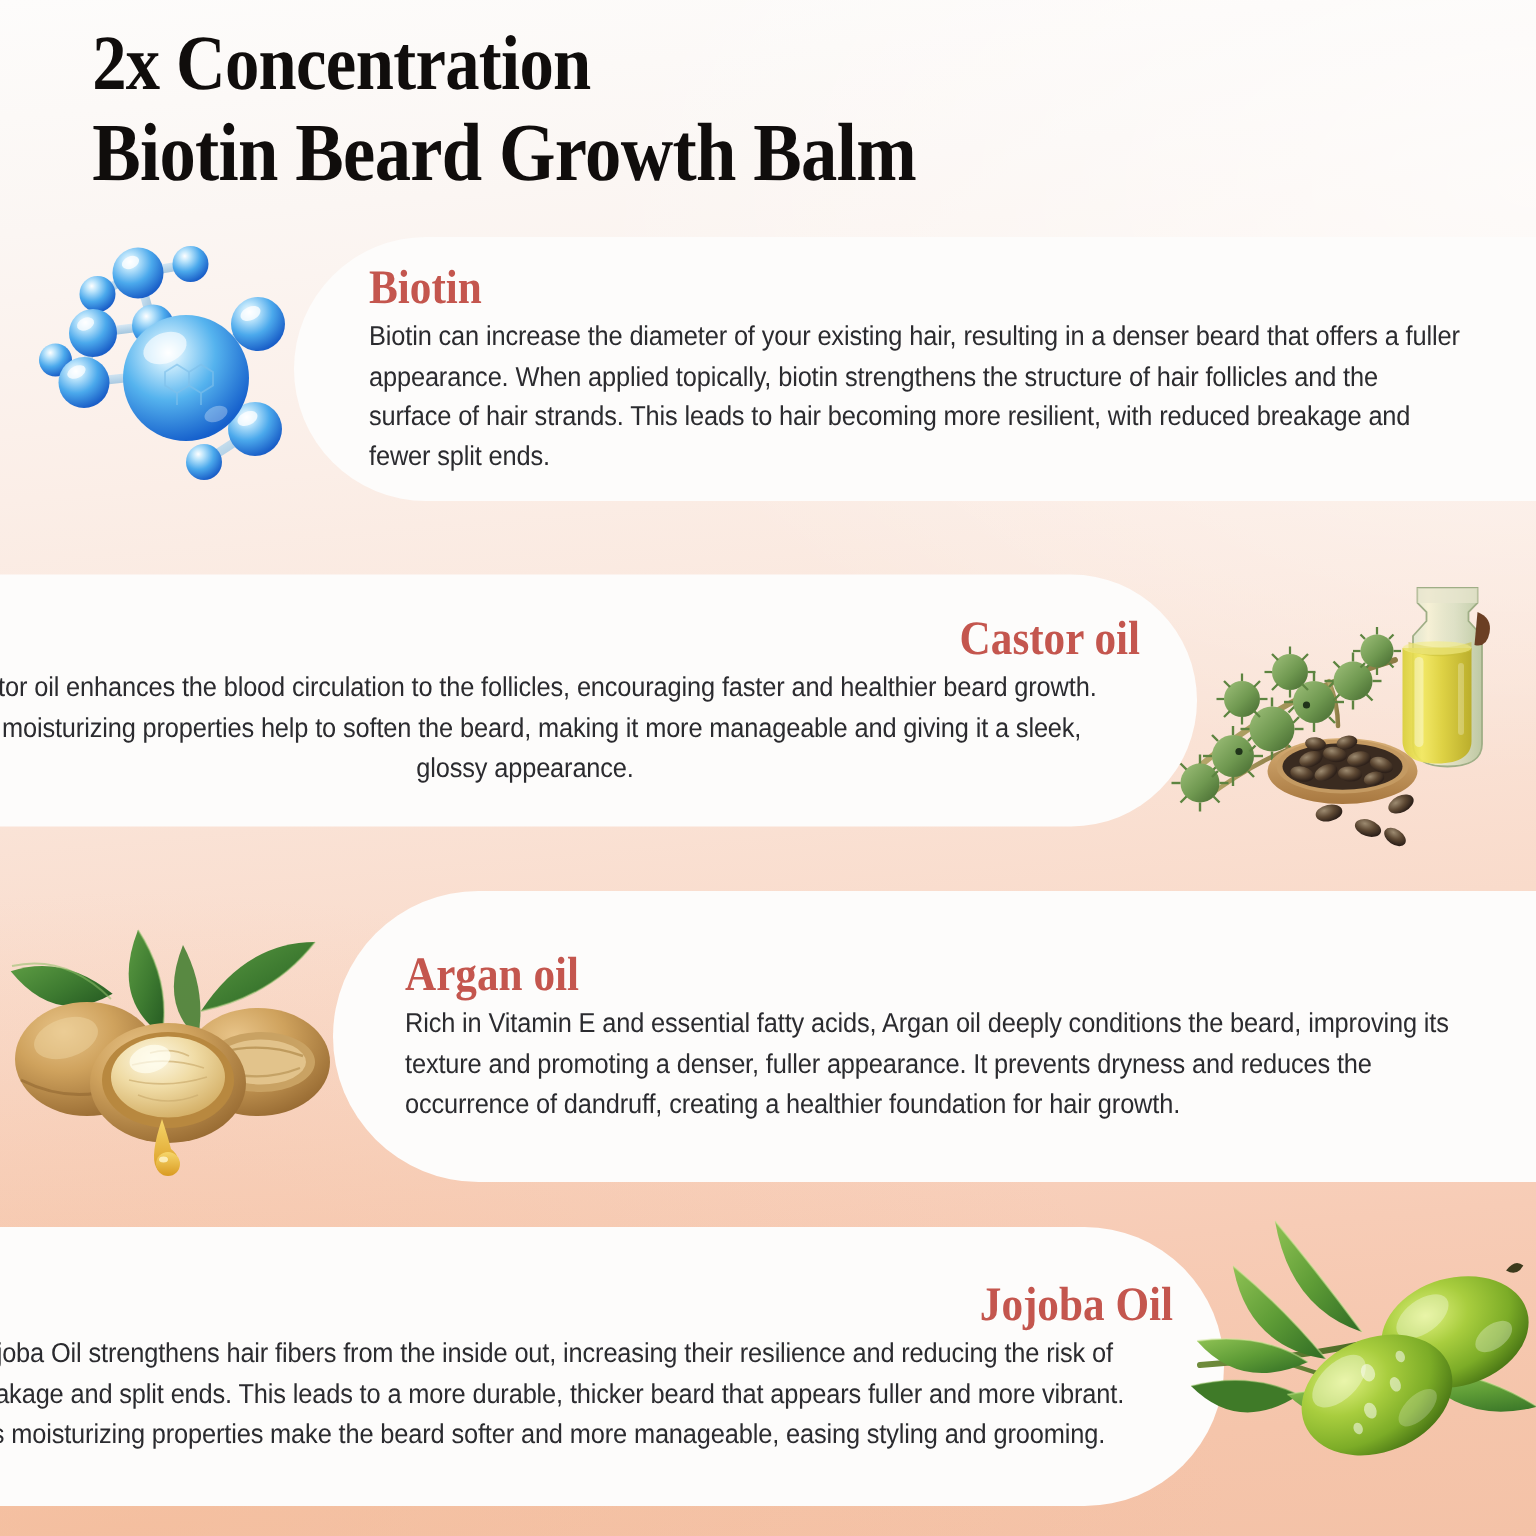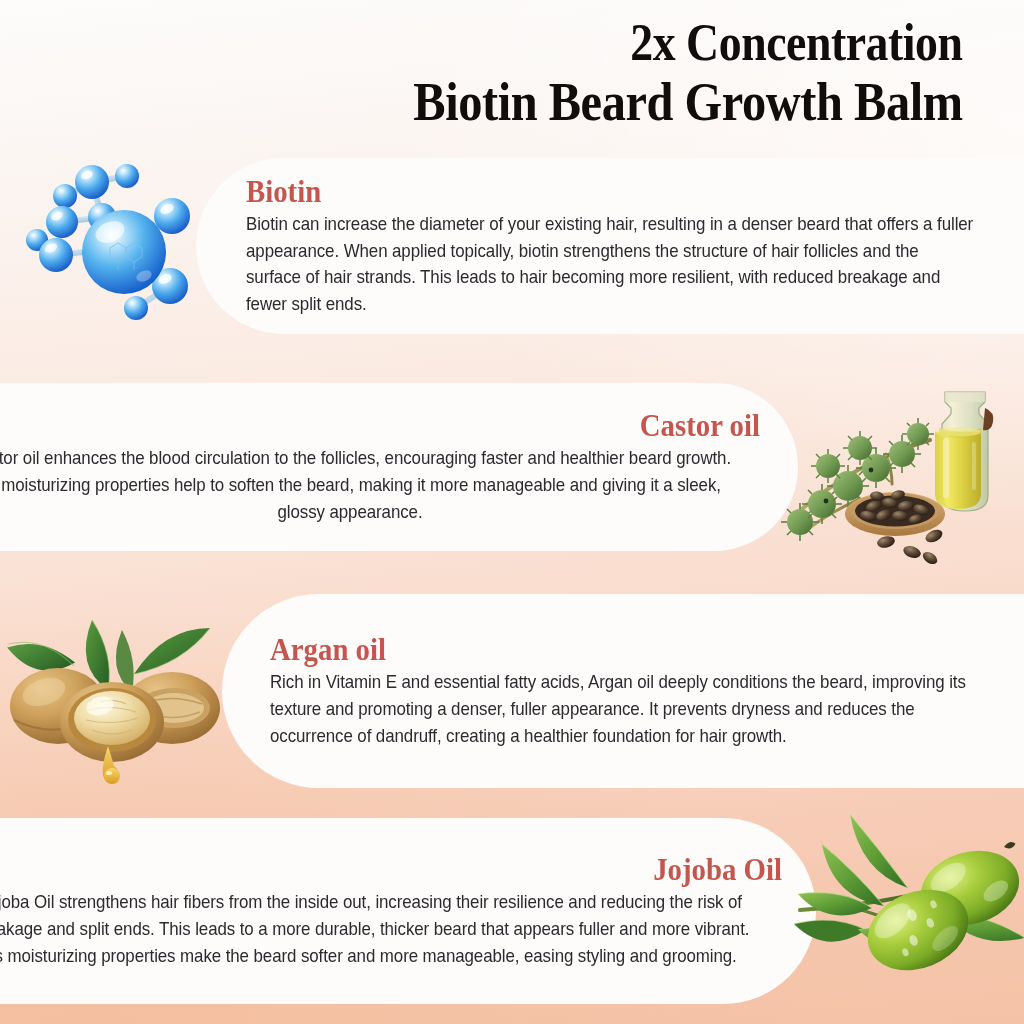--- a/index.html
+++ b/index.html
@@ -39,21 +39,21 @@
     background:
       radial-gradient(120% 70% at 8% 100%, rgba(243,186,150,.55) 0%, rgba(243,186,150,0) 60%),
       radial-gradient(90% 55% at 100% 12%, rgba(255,255,255,.65) 0%, rgba(255,255,255,0) 70%);
     pointer-events:none;
   }
 
   
   .title-block {
     position:absolute;
     top:16px; left:0; right:0;
-    text-align:right;
+    text-align:left;
     z-index:6;
   }
   .title-line {
     font-family:"Liberation Serif", serif;
     font-weight:700;
     color:#100d0c;
     line-height:1.02;
     letter-spacing:-0.5px;
     transform:scaleX(.88);
     transform-origin:center;

